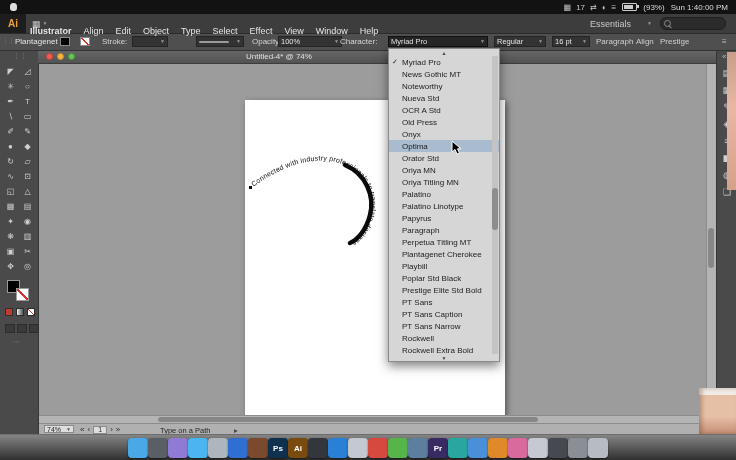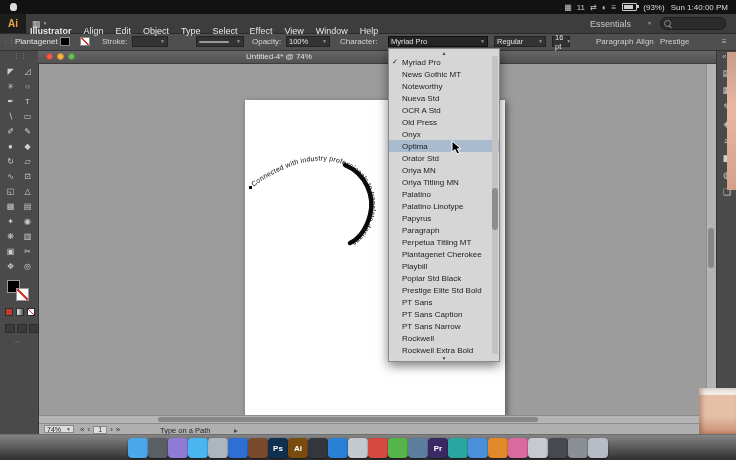--- a/index.html
+++ b/index.html
@@ -142,21 +142,21 @@
       <span class="mb-item idx5">Select</span>
       <span class="mb-item idx6">Effect</span>
       <span class="mb-item idx7">View</span>
       <span class="mb-item idx8">Window</span>
       <span class="mb-item idx9">Help</span>
     </span>
   <span id="mb-right">
     <span style="display:flex;gap:5px">
 
     <span class="mb-ico idx0">▦</span>
-        <span class="mb-ico idx1">11</span>
+        <span class="mb-ico idx1">17</span>
         <span class="mb-ico idx2">⇄</span>
         <span class="mb-ico idx3">◐</span>
         <span class="mb-ico idx4">≡</span>
       </span>
     <span class="battery">
         <i></i>
       </span>
     <span>(93%)</span>
     <span>Sun 1:40:00 PM</span>
   </span>
@@ -185,34 +185,34 @@
   <span class="cb" style="left:102px">Stroke:</span>
   <span class="cb-field" style="left:132px;width:36px">
     <span></span>
     <span class="caret">▼</span>
   </span>
   <span class="cb-field" style="left:196px;width:48px">
     <span class="brushline"></span>
     <span class="caret">▼</span>
   </span>
   <span class="cb" style="left:252px">Opacity:</span>
-  <span class="cb-field" style="left:286px;width:44px">
+  <span class="cb-field" style="left:278px;width:64px">
     <span>100%</span>
     <span class="caret">▼</span>
   </span>
   <span class="cb" style="left:340px">Character:</span>
   <span class="cb-field open" style="left:388px;width:100px">
     <span>Myriad Pro</span>
     <span class="caret">▼</span>
   </span>
   <span class="cb-field" style="left:494px;width:52px">
     <span>Regular</span>
     <span class="caret">▼</span>
   </span>
-  <span class="cb-field" style="left:552px;width:18px">
+  <span class="cb-field" style="left:552px;width:38px">
     <span>16 pt</span>
     <span class="caret">▼</span>
   </span>
   <span class="cb cb-link" style="left:596px">Paragraph</span>
   <span class="cb cb-link" style="left:636px">Align</span>
   <span class="cb cb-link" style="left:660px">Prestige</span>
   <span class="cb" style="left:722px;color:#bbb">≡</span>
 </div>
 
 <div id="toolbar">

